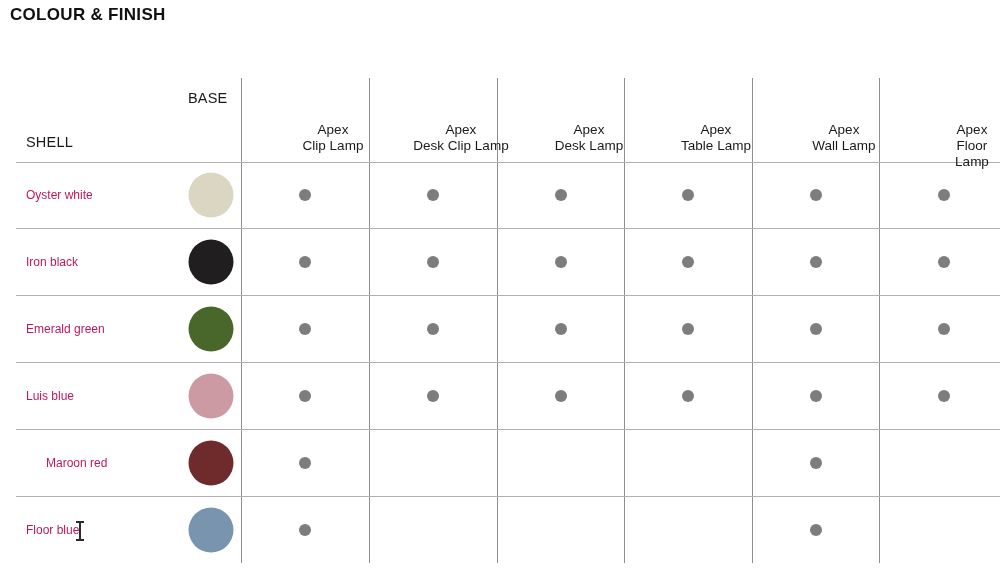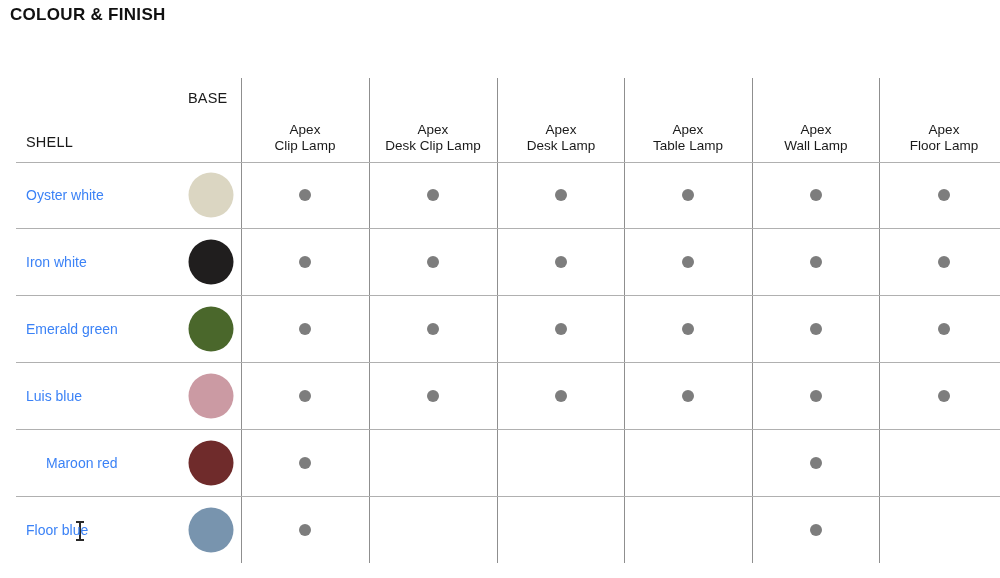--- a/index.html
+++ b/index.html
@@ -22,25 +22,25 @@
   }
   .shell-label{
     position:absolute;left:10px;top:134px;
     font-size:14.5px;color:#1a1a1a;letter-spacing:.2px;
   }
   .vline{position:absolute;width:1px;background:#8f8f8f;}
   .hline{position:absolute;height:1px;background:#b0b0b0;}
   .col-head{
     position:absolute;transform:translateX(-50%);
     text-align:center;white-space:pre-line;
-    font-size:13.5px;line-height:16px;color:#1a1a1a;
+    font-size:13.5px;line-height:16px;color:#1a1a1a;margin-left:28px;
   }
   .row-label{
     position:absolute;transform:translateY(-50%);
-    font-size:14px;color:#3b82f6;
+    font-size:12px;color:#be185d;
   }
   .swatch{
     position:absolute;width:45px;height:45px;border-radius:50%;
     transform:translate(-50%,-50%);
   }
   .dot{
     position:absolute;width:12px;height:12px;border-radius:50%;
     transform:translate(-50%,-50%);
   }
   .ibeam{position:absolute;left:59px;top:521px;width:9px;height:20px;}
@@ -89,21 +89,21 @@
       <div class="col-head" style="left: 928px; top: 122px;">Apex
 Floor Lamp</div>
       <div class="row-label" style="left: 10px; top: 195px;">Oyster white</div>
       <div class="swatch" style="left: 195px; top: 195px; background: rgb(219, 214, 194);"></div>
       <div class="dot" style="left: 289px; top: 195px; background: rgb(125, 125, 125);"></div>
       <div class="dot" style="left: 417px; top: 195px; background: rgb(125, 125, 125);"></div>
       <div class="dot" style="left: 545px; top: 195px; background: rgb(125, 125, 125);"></div>
       <div class="dot" style="left: 672px; top: 195px; background: rgb(125, 125, 125);"></div>
       <div class="dot" style="left: 800px; top: 195px; background: rgb(125, 125, 125);"></div>
       <div class="dot" style="left: 928px; top: 195px; background: rgb(125, 125, 125);"></div>
-      <div class="row-label" style="left: 10px; top: 261.5px;">Iron white</div>
+      <div class="row-label" style="left: 10px; top: 261.5px;">Iron black</div>
       <div class="swatch" style="left: 195px; top: 261.5px; background: rgb(32, 30, 30);"></div>
       <div class="dot" style="left: 289px; top: 261.5px; background: rgb(125, 125, 125);"></div>
       <div class="dot" style="left: 417px; top: 261.5px; background: rgb(125, 125, 125);"></div>
       <div class="dot" style="left: 545px; top: 261.5px; background: rgb(125, 125, 125);"></div>
       <div class="dot" style="left: 672px; top: 261.5px; background: rgb(125, 125, 125);"></div>
       <div class="dot" style="left: 800px; top: 261.5px; background: rgb(125, 125, 125);"></div>
       <div class="dot" style="left: 928px; top: 261.5px; background: rgb(125, 125, 125);"></div>
       <div class="row-label" style="left: 10px; top: 328.5px; text-align: center;">Emerald green</div>
       <div class="swatch" style="left: 195px; top: 328.5px; background: rgb(74, 103, 43);"></div>
       <div class="dot" style="left: 289px; top: 328.5px; background: rgb(125, 125, 125);"></div>

